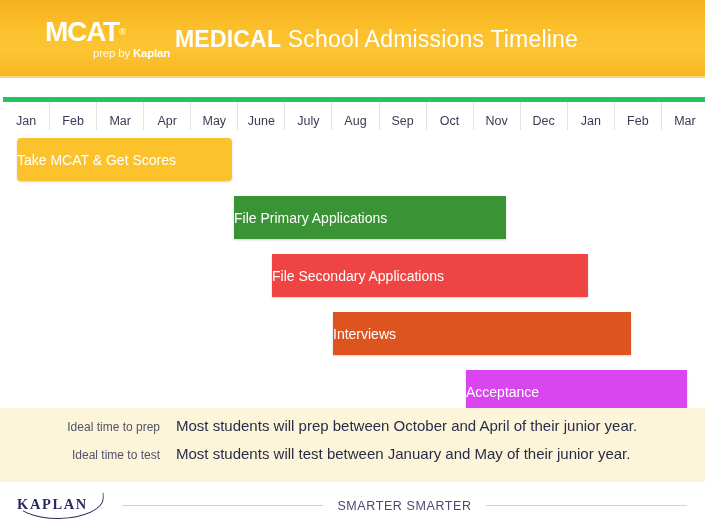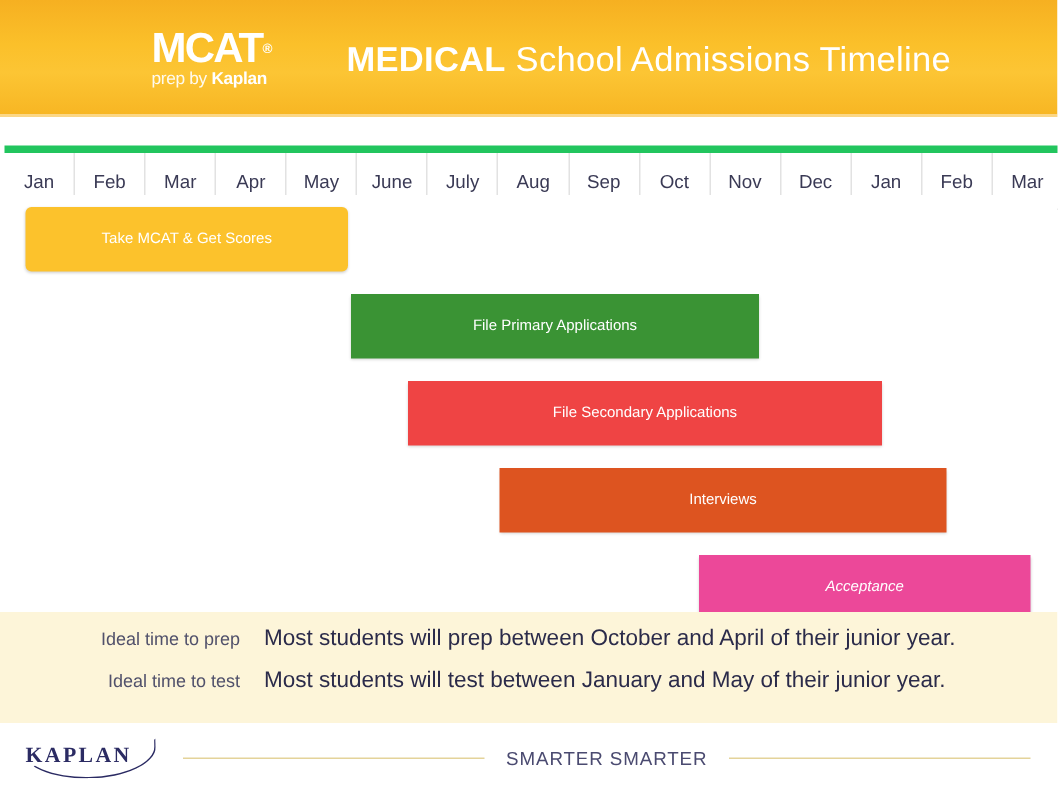--- a/index.html
+++ b/index.html
@@ -18,23 +18,22 @@
   
   #header {
     position: absolute;
     left: 0; top: 0;
     width: 705px;
     height: 78px;
     background: linear-gradient(180deg, #f6b021 0%, #fbc02a 38%, #fcc534 62%, #f7b522 100%);
     display: flex;
     align-items: center;
     box-sizing: border-box;
-    padding-left: 30px;
+    padding-left: 45px;
     overflow: hidden;
-    justify-content: center;
   }
   #header:after {
     content: "";
     position: absolute;
     left: 0; bottom: 0;
     width: 100%;
     height: 2px;
     background: rgba(255,255,255,0.45);
   }
 
@@ -59,21 +58,21 @@
     font-weight: bold;
     letter-spacing: 0;
   }
   .mcat-sub {
     margin-top: 2px;
     font-size: 11.5px;
     color: #ffffff;
     letter-spacing: -0.2px;
     white-space: nowrap;
   }
-  .mcat-sub .light { font-weight: normal; opacity: 0.92; }
+  .mcat-sub .light { font-weight: normal; opacity: 0.92; margin-left: 48px; }
   .mcat-sub .bold { font-weight: bold; }
 
   #header-title {
     color: #ffffff;
     font-size: 23px;
     letter-spacing: 0.2px;
     white-space: nowrap;
   }
   #header-title .strong { font-weight: bold; }
   #header-title .light  { font-weight: normal; margin-top: 8px; }
@@ -108,23 +107,23 @@
     left: 0; top: 130px;
     width: 705px;
     height: 278px;
     background: #ffffff;
   }
   .bar {
     position: absolute;
     height: 43px;
     display: flex;
     align-items: center;
-    justify-content: center;
-    color: #ffffff;
-    font-size: 10px;
+    justify-content: flex-start;
+    color: #ffffff;
+    font-size: 14px;
     white-space: nowrap;
     box-shadow: 0 1px 2px rgba(0,0,0,0.18);
   }
   .bar.rounded { border-radius: 4px; }
 
   
   #notes {
     position: absolute;
     left: 0; top: 408px;
     width: 705px;
@@ -244,21 +243,21 @@
     </div>
     <div class="bar" style="left: 234px; top: 66px; width: 272px; background: rgb(58, 147, 52);">
       <span>File Primary Applications</span>
     </div>
     <div class="bar" style="left: 272px; top: 124px; width: 316px; background: #ef4444;">
       <span>File Secondary Applications</span>
     </div>
     <div class="bar" style="left: 333px; top: 182px; width: 298px; background: rgb(221, 84, 32);">
       <span>Interviews</span>
     </div>
-    <div class="bar" style="left: 466px; top: 240px; width: 221px; background: #ec4899; font-style: italic;">
+    <div class="bar" style="left: 466px; top: 240px; width: 221px; background: #d946ef;">
       <span>Acceptance</span>
     </div>
   </div>
 
 <div id="notes">
     <div class="note-row">
       <div class="note-label">Ideal time to prep</div>
       <div class="note-text">Most students will prep between October and April of their junior year.</div>
     </div>
     <div class="note-row">

